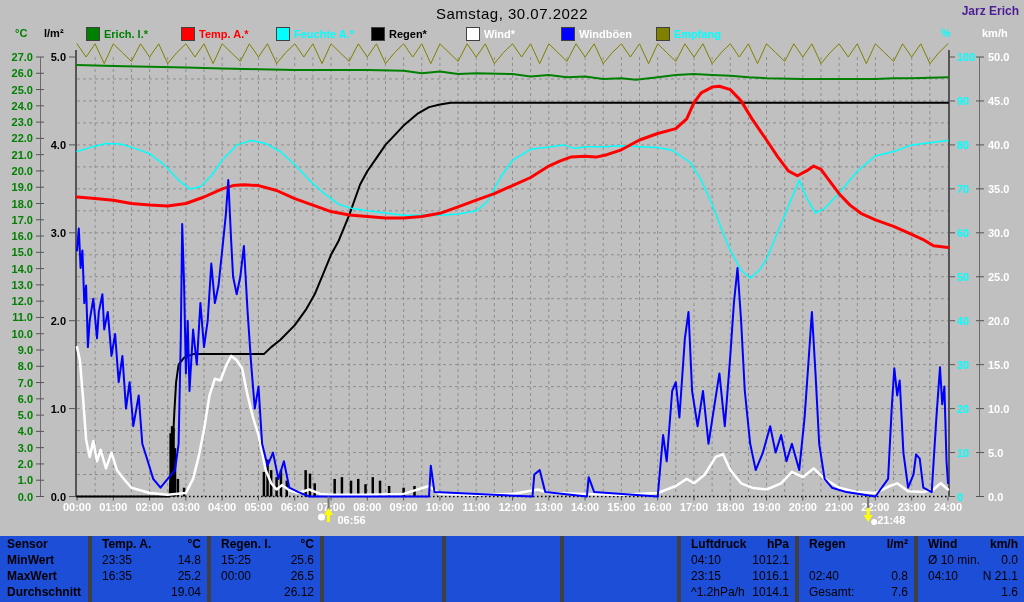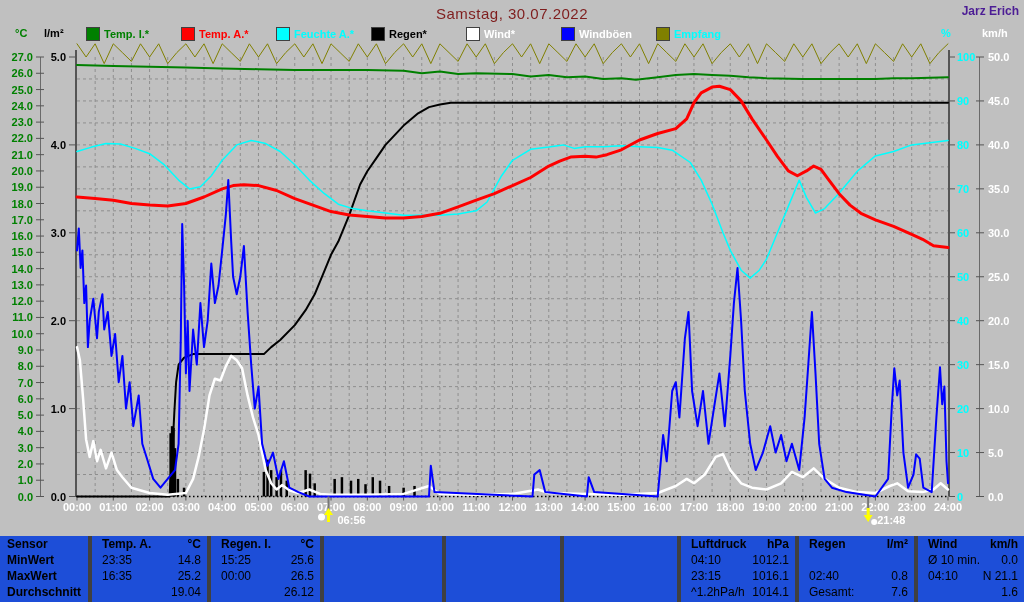--- a/index.html
+++ b/index.html
@@ -1,18 +1,18 @@
 <!DOCTYPE html>
 <html><head>
 <meta charset="utf-8">
 <style>
   html,body{margin:0;padding:0;background:#c0c0c0;}
   .window{position:relative;width:1024px;height:602px;background:#c0c0c0;overflow:hidden;
           font-family:"Liberation Sans",sans-serif;}
-  .title{position:absolute;top:5px;left:0;width:100%;text-align:center;color:#7f1d1d;
+  .title{position:absolute;top:5px;left:0;width:100%;text-align:center;color:#000000;
          font-size:15px;letter-spacing:.5px;}
   .owner{position:absolute;top:4px;right:5px;color:#4c1d95;font-size:12px;font-weight:bold;}
   .axhdr{position:absolute;top:27px;font-size:11px;font-weight:bold;}
   #hdr-c{left:15px;color:#008000;}
   #hdr-l{left:44px;color:#000000;}
   #hdr-p{left:941px;color:#00ffff;}
   #hdr-k{left:982px;color:#ffffff;}
   .legend{position:absolute;top:27px;left:86px;display:flex;}
   .legend-item{width:95px;display:flex;align-items:center;font-size:11px;font-weight:bold;}
   .swatch{width:12px;height:12px;margin-right:4px;border:1px solid #404040;flex:none;}
@@ -326,21 +326,21 @@
     </svg>
 
   <div class="axhdr" id="hdr-c">°C</div>
   <div class="axhdr" id="hdr-l">l/m²</div>
   <div class="axhdr" id="hdr-p">%</div>
   <div class="axhdr" id="hdr-k">km/h</div>
 
   <div class="legend" id="legend">
       <div class="legend-item">
         <span class="swatch" style="background: rgb(0, 128, 0);"></span>
-        <span style="color: rgb(0, 128, 0);">Temp. I.*</span>
+        <span style="color: rgb(0, 128, 0);">Erich. I.*</span>
       </div>
       <div class="legend-item">
         <span class="swatch" style="background: rgb(255, 0, 0);"></span>
         <span style="color: rgb(255, 0, 0); text-align: right;">Temp. A.*</span>
       </div>
       <div class="legend-item">
         <span class="swatch" style="background: rgb(0, 255, 255);"></span>
         <span style="color: rgb(0, 255, 255);">Feuchte A.*</span>
       </div>
       <div class="legend-item">

